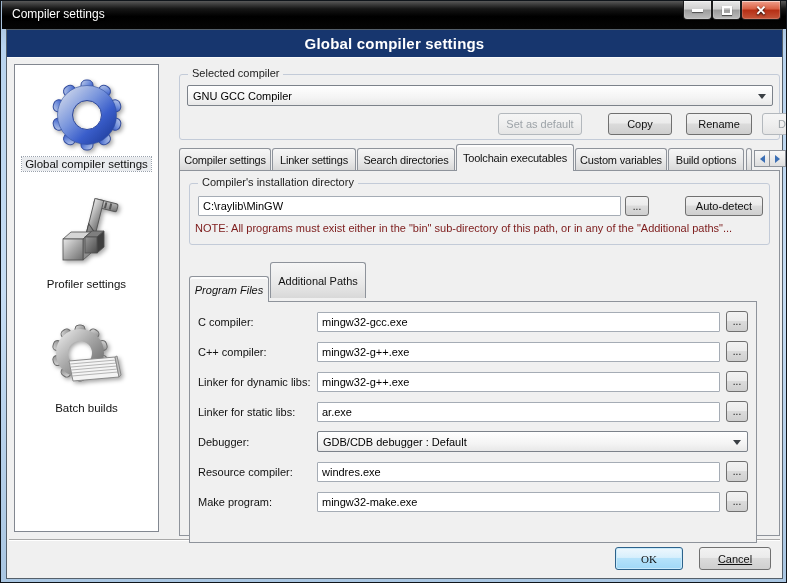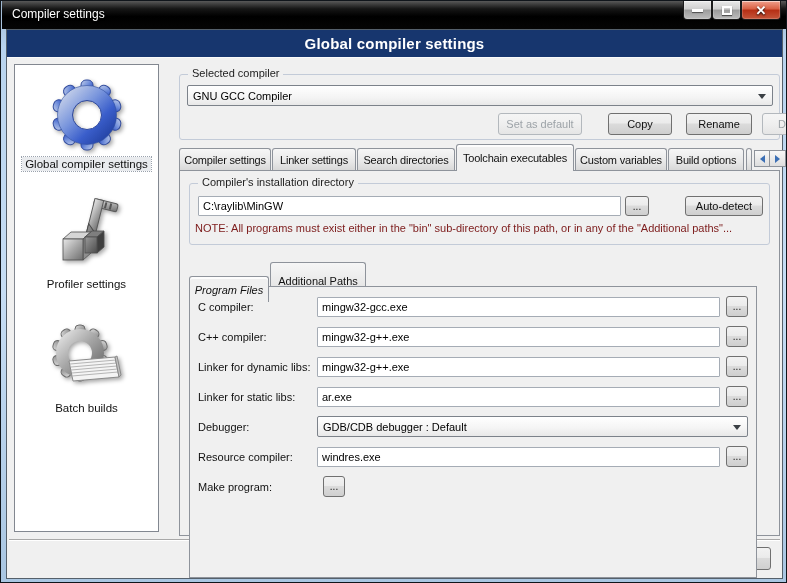--- a/index.html
+++ b/index.html
@@ -171,21 +171,21 @@
     position:absolute; height:36px; top:91px;
     border:1px solid #8e939b; border-bottom:none; border-radius:3px 3px 0 0;
     background:linear-gradient(180deg,#f6f6f6 0%,#e8e8e8 60%,#d8d8d8 100%);
     font-size:11px; color:#111; display:flex; align-items:center; justify-content:center;
     cursor:pointer; white-space:nowrap;
   }
   .subtab.active { top:105px; height:26px; background:#f0f0f0; z-index:3; box-shadow:inset 0 2px 0 #fdfdfd; }
   .st0 { left:9px; width:80px;font-style:italic; }
   .st1 { left:90px; width:96px; }
   .sub-panel {
-    position:absolute; left:9px; top:115px; width:568px; height:292px;
+    position:absolute; left:9px; top:130px; width:568px; height:242px;
     background:#f0f0f0; border:1px solid #8e939b; z-index:2;
   }
 
   .field-row { position:absolute; left:8px; width:552px; height:21px; display:flex; align-items:center; }
   .fr0 { top:9px; } .fr1 { top:39px; } .fr2 { top:69px; } .fr3 { top:99px; }
   .fr4 { top:129px; } .fr5 { top:159px; } .fr6 { top:189px; }
   .field-label { width:119px; font-size:11px; color:#111; white-space:nowrap; }
   .field-input { width:403px; height:20px; }
   .field-browse { position:static; width:22px; height:21px; margin-left:6px; font-size:10px; border-radius:3px; }
   .field-combo { width:431px; height:21px; }
@@ -409,20 +409,21 @@
         </div>
 
         <div class="field-row fr5">
           <span class="field-label">Resource compiler:</span>
           <input class="textbox field-input" value="windres.exe" style="">
           <div class="btn field-browse">...</div>
         </div>
 
         <div class="field-row fr6">
           <span class="field-label">Make program:</span>
+          <input class="textbox field-input" value="mingw32-make.exe" style="">
           <div class="btn field-browse">...</div>
         </div>
 
       </div>
     </div>
 
     <div class="footer-sep"></div>
     <div class="btn default-btn b-ok">OK</div>
     <div class="btn b-cancel">Cancel</div>
 

